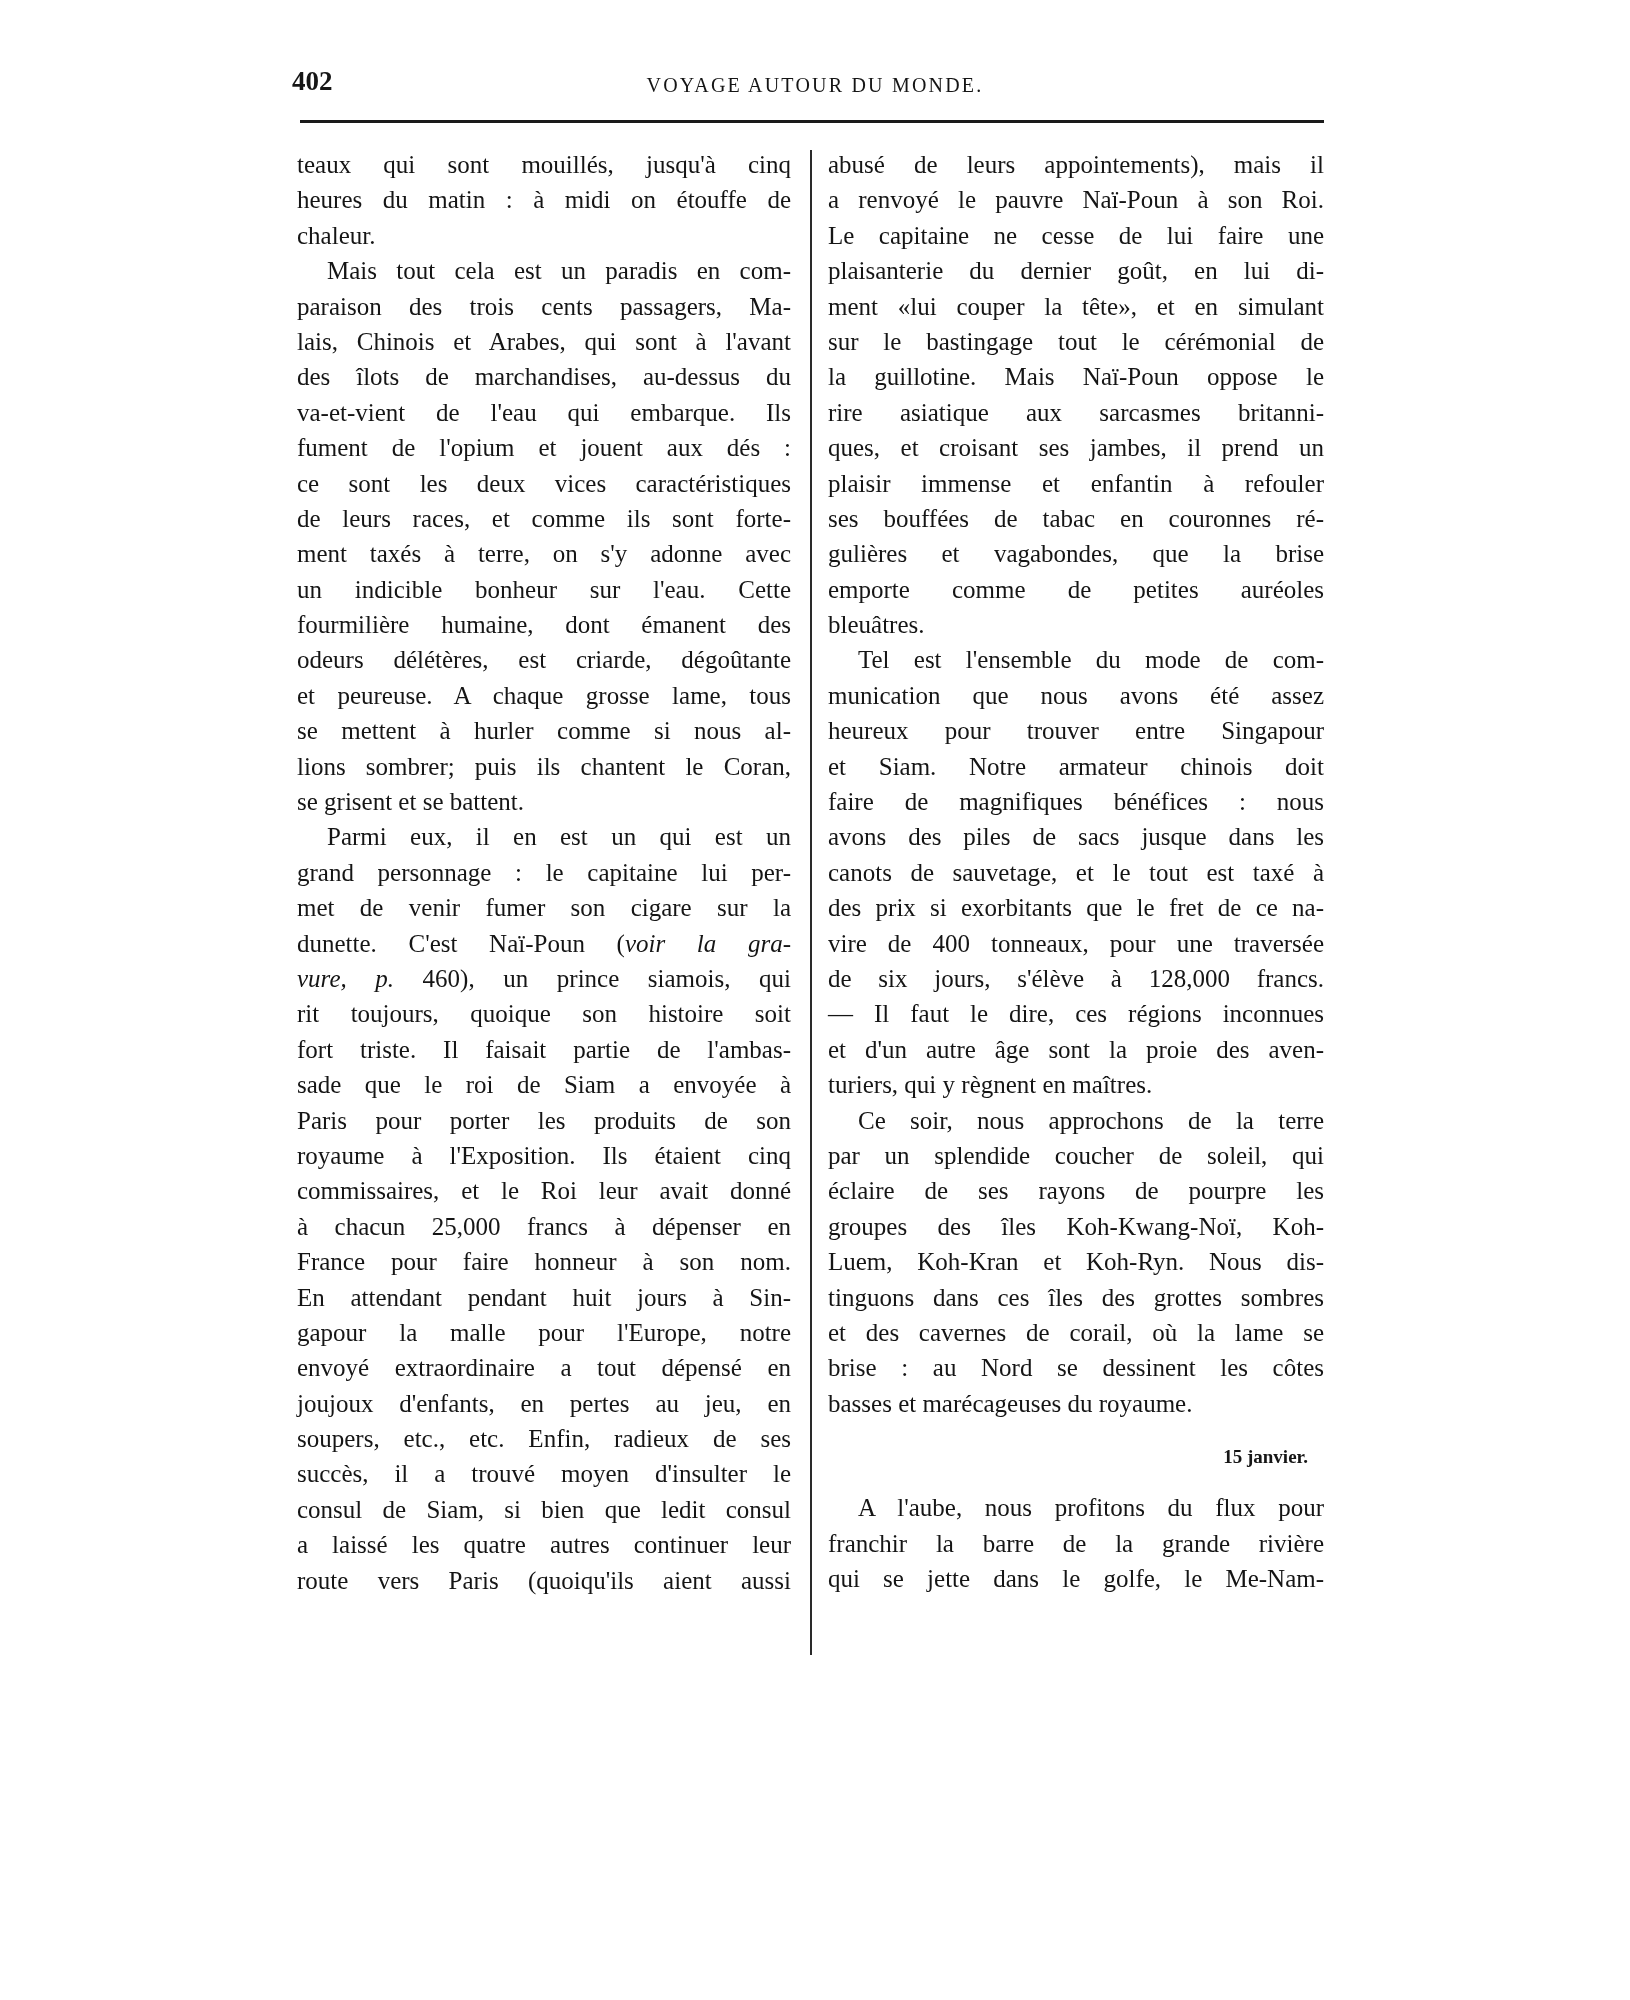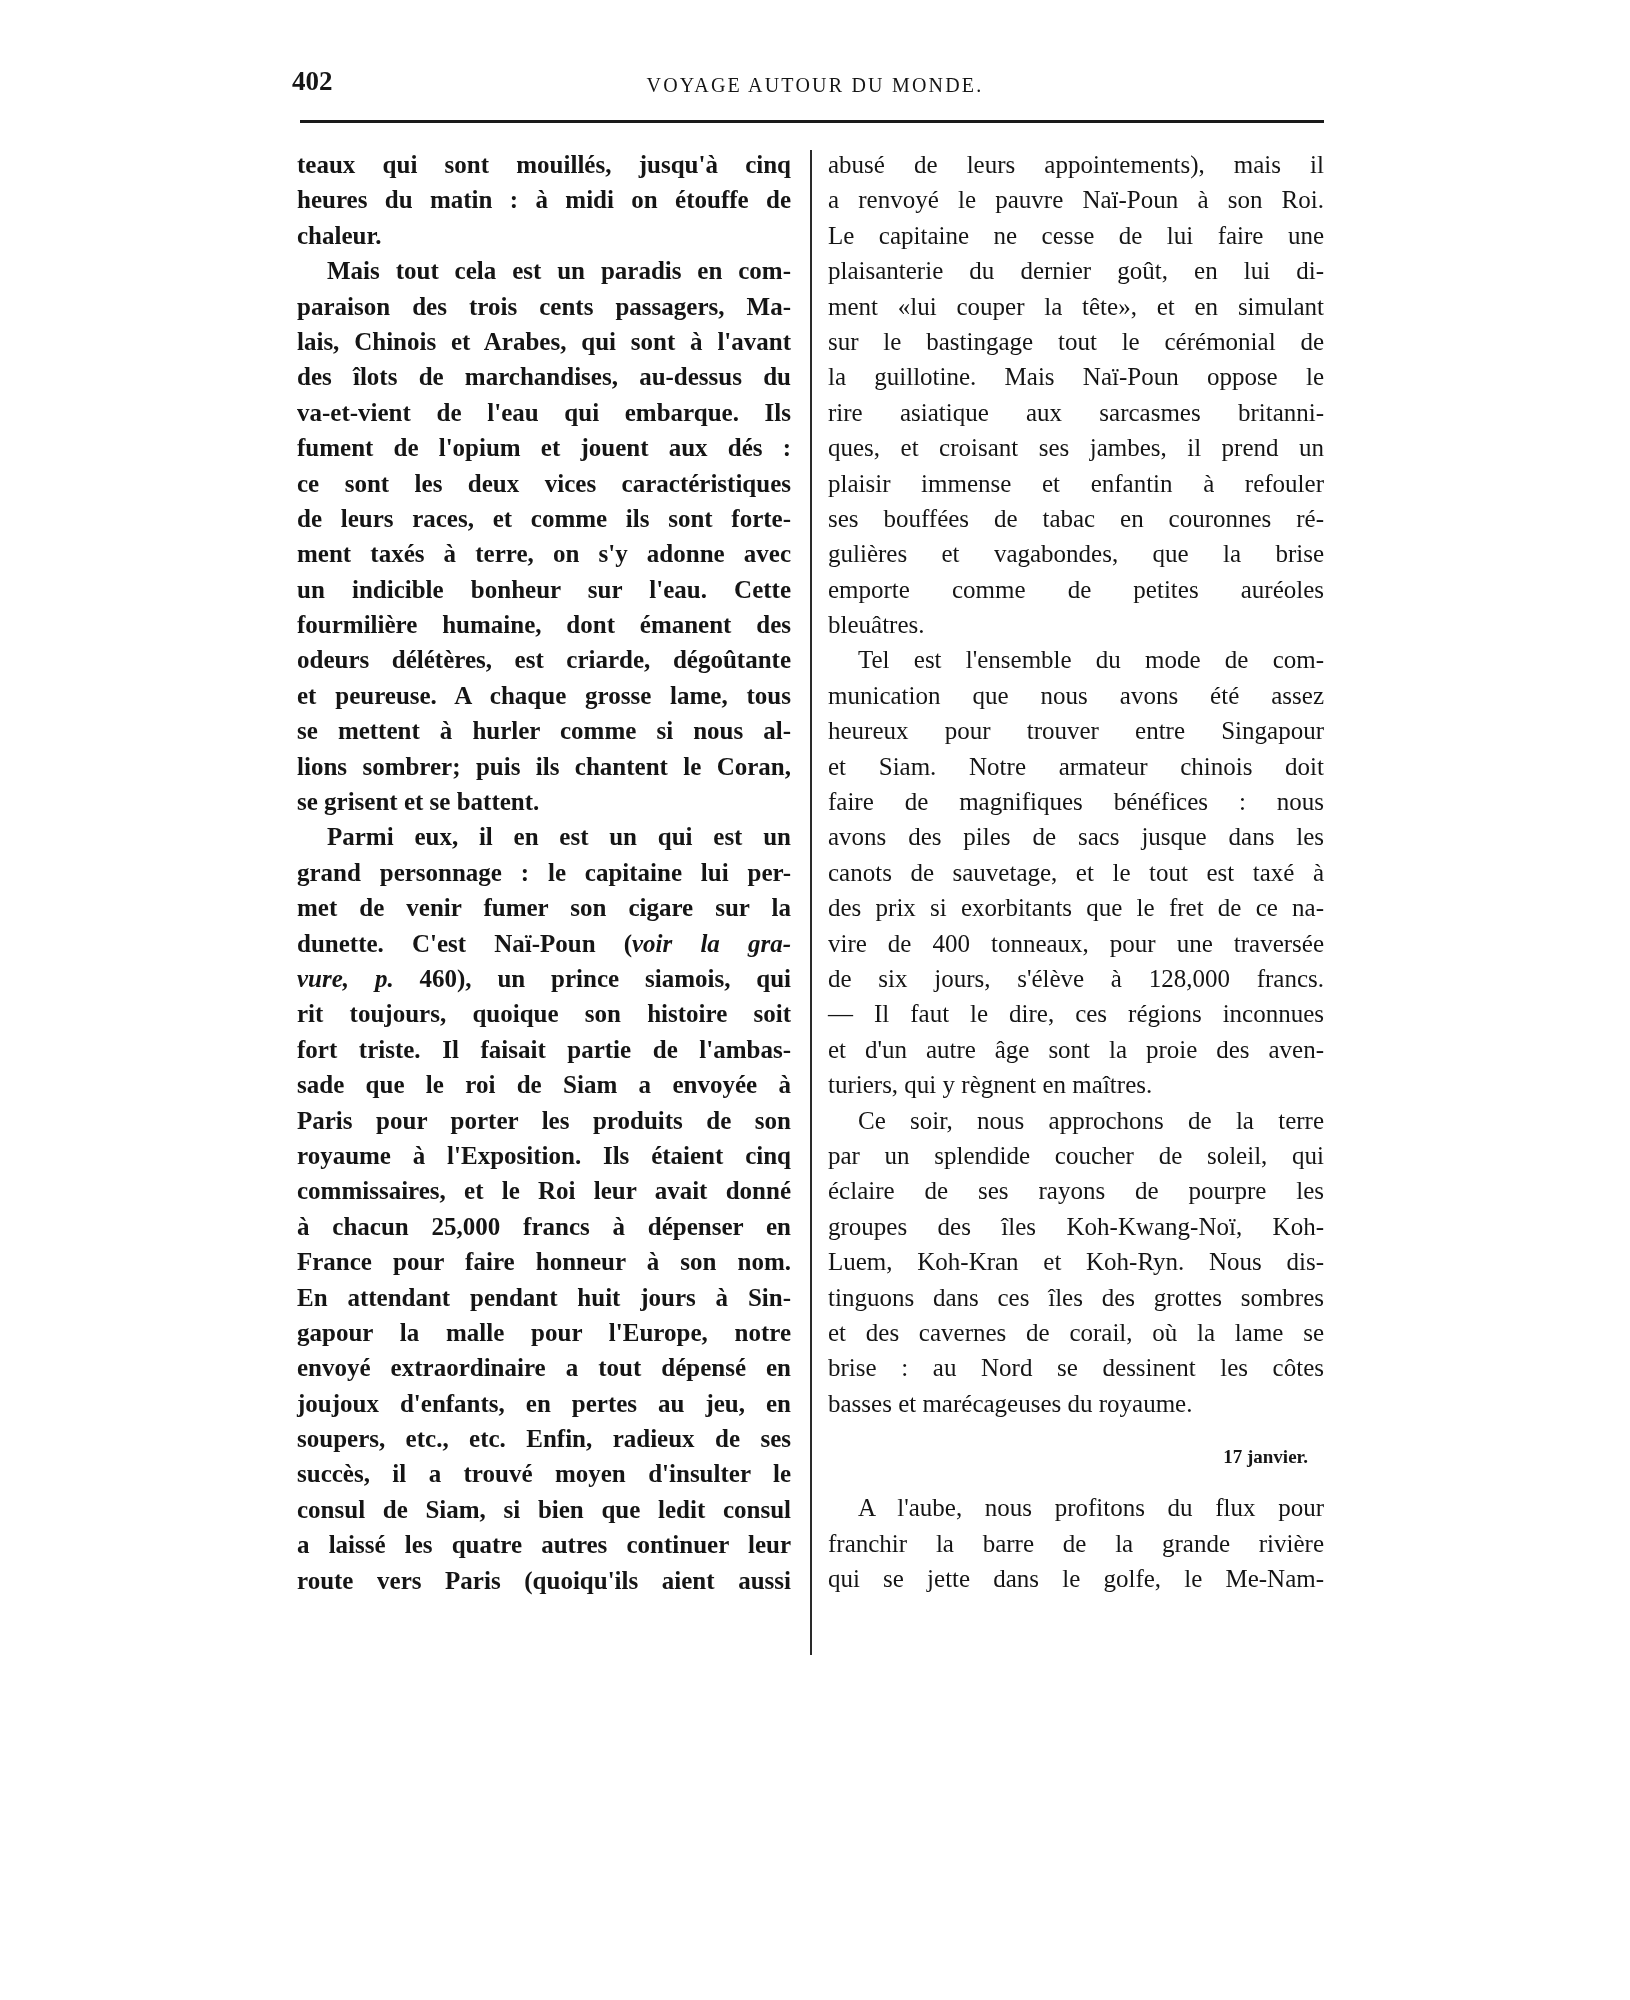--- a/index.html
+++ b/index.html
@@ -51,21 +51,21 @@
     border-top: 3px solid #1a1a1a;
   }
   .column {
     position: absolute;
     top: 147px;
     width: 494px;
     font-family: "Liberation Serif", serif;
     font-size: 25px;
     line-height: 35.4px;
   }
-  .column.left { left: 297px; font-weight: bold; }
+  .column.left { left: 297px; }
   .column.right { left: 828px; width: 496px; }
   .line {
     display: block;
     white-space: nowrap;
     text-align: justify;
     text-align-last: justify;
     height: 35.4px;
   }
   .line.last {
     text-align-last: left;
@@ -177,17 +177,17 @@
   <span class="line last">turiers, qui y règnent en maîtres.</span>
   <span class="line indent">Ce soir, nous approchons de la terre</span>
   <span class="line">par un splendide coucher de soleil, qui</span>
   <span class="line">éclaire de ses rayons de pourpre les</span>
   <span class="line">groupes des îles Koh-Kwang-Noï, Koh-</span>
   <span class="line">Luem, Koh-Kran et Koh-Ryn. Nous dis-</span>
   <span class="line">tinguons dans ces îles des grottes sombres</span>
   <span class="line">et des cavernes de corail, où la lame se</span>
   <span class="line">brise : au Nord se dessinent les côtes</span>
   <span class="line last">basses et marécageuses du royaume.</span>
-  <span class="line date">17 janvier.</span>
+  <span class="line date">15 janvier.</span>
   <span class="line indent">A l'aube, nous profitons du flux pour</span>
   <span class="line">franchir la barre de la grande rivière</span>
   <span class="line">qui se jette dans le golfe, le Me-Nam-</span>
 </div>
 
 </body></html>

